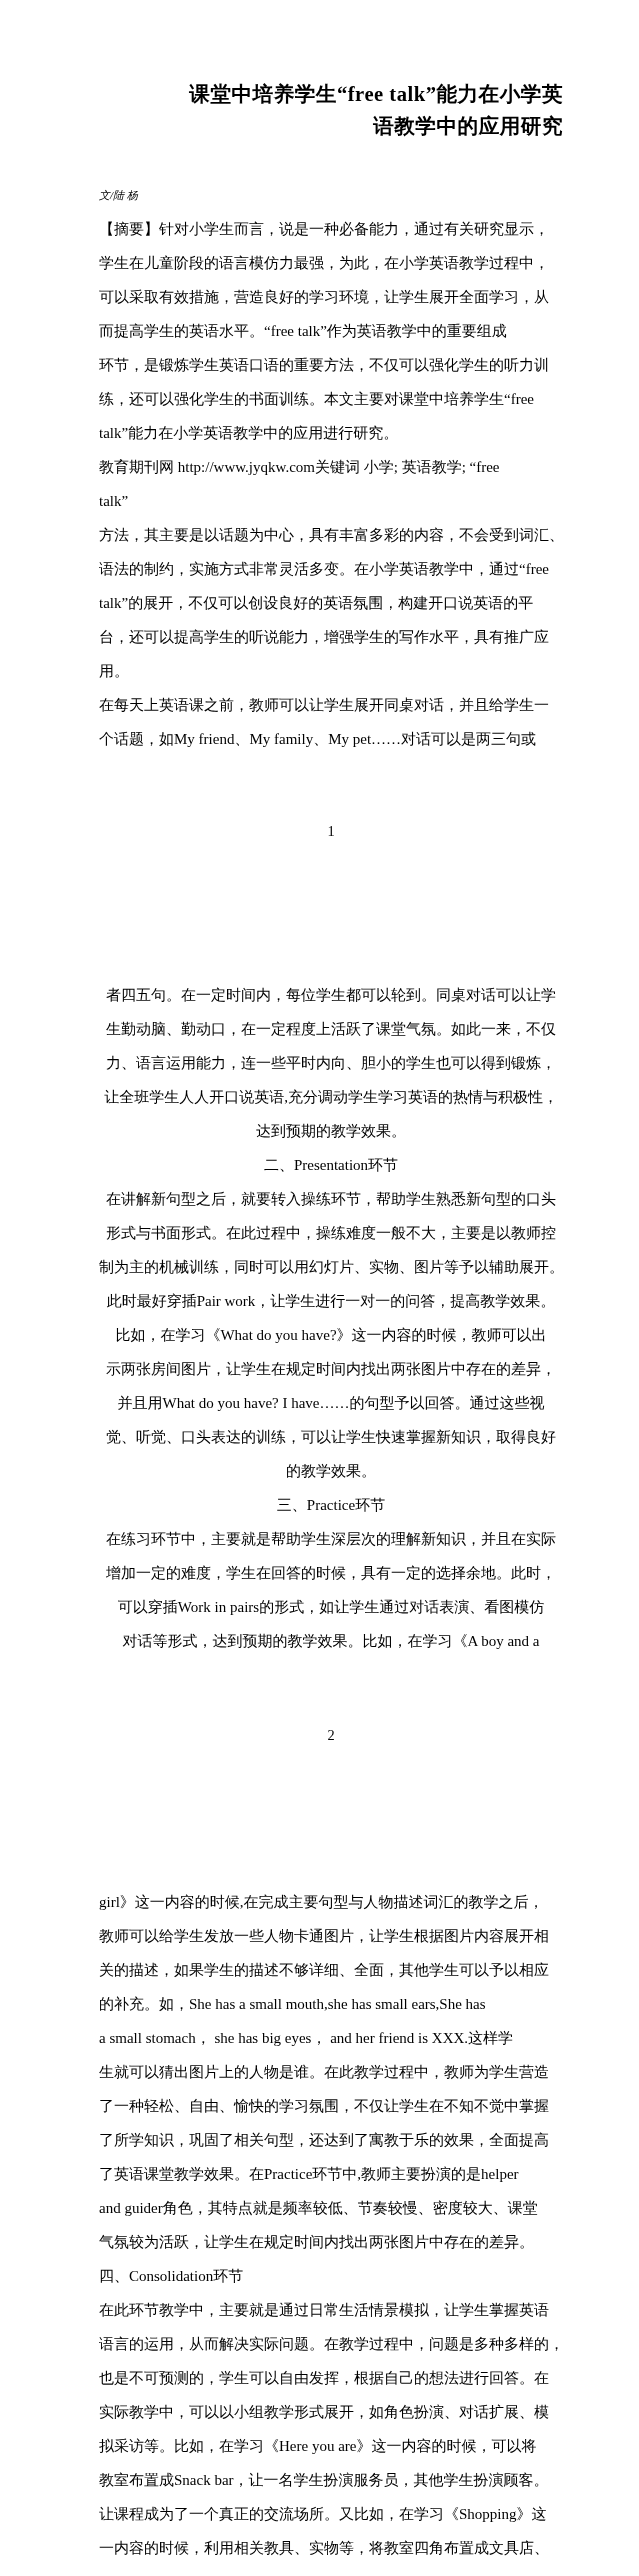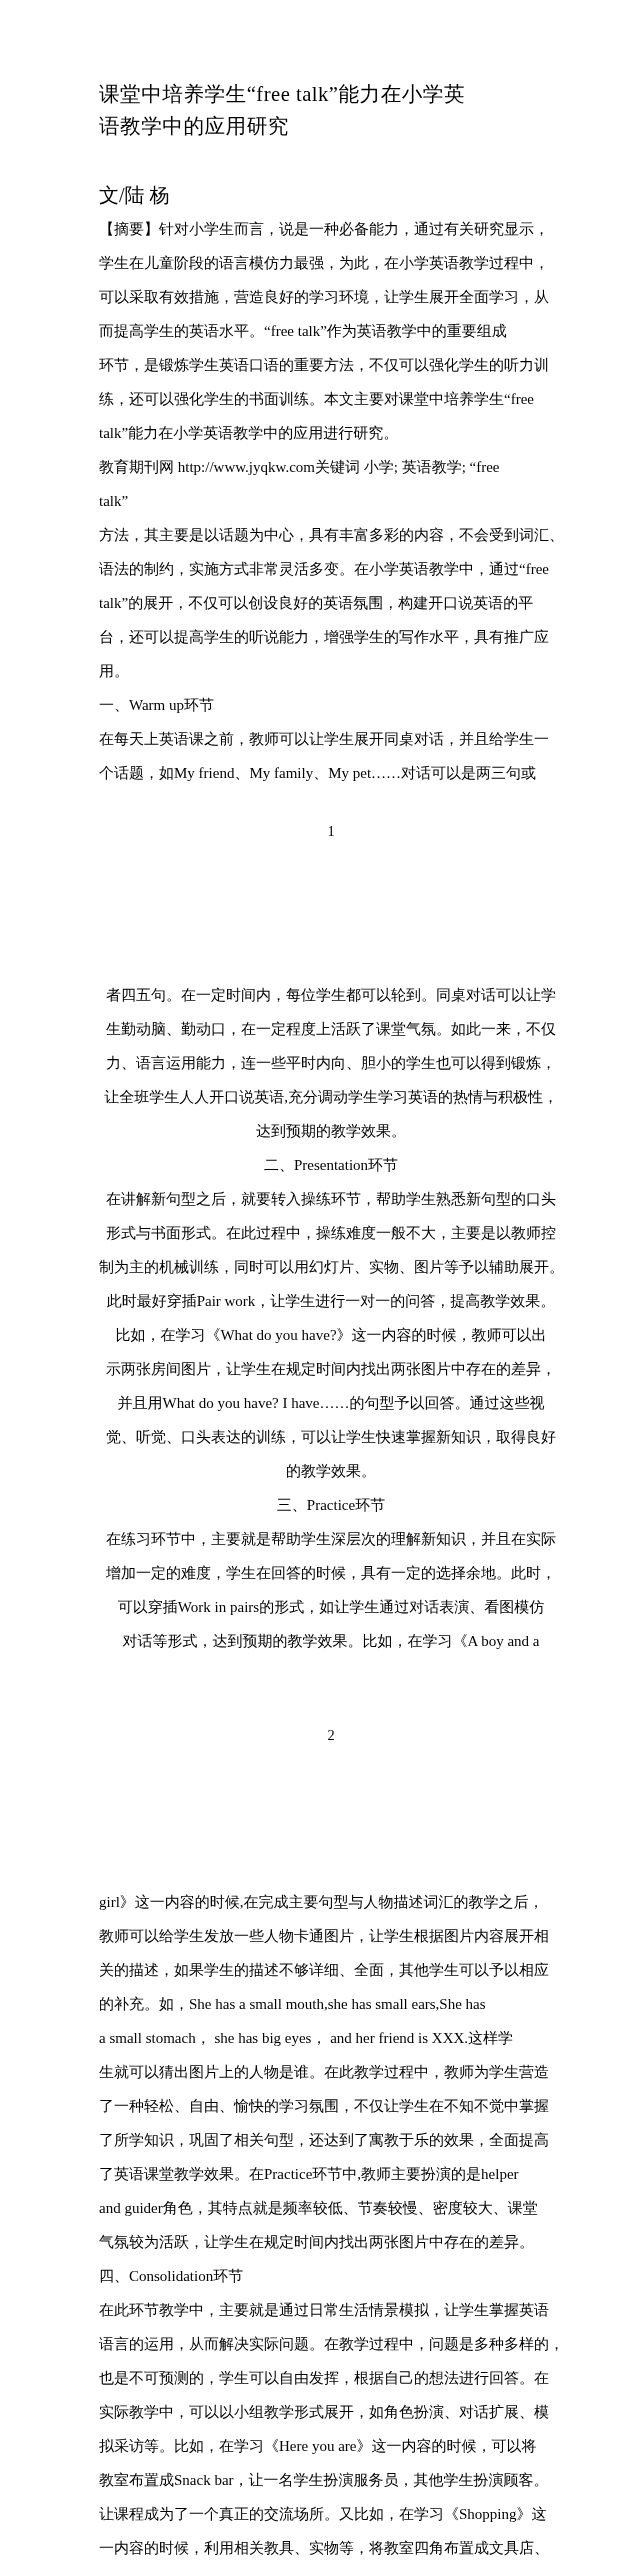--- a/index.html
+++ b/index.html
@@ -26,32 +26,33 @@
     position: absolute;
     left: 99px;
     top: 0;
     width: 464px;
   }
   .page-1 .content { padding-top: 78px; }
   .page-2 .content { padding-top: 74px; text-align: center; }
   .page-3 .content { padding-top: 77px; }
 
   .title-block {
-    text-align: left;
+    text-align: right;
     font-size: 20.6px;
-    font-weight: normal;
+    font-weight: bold;
     line-height: 32px;
     letter-spacing: 0.5px;
     white-space: nowrap;
   }
   .author {
     margin-top: 37px;
-    font-size: 20px;
+    font-size: 11px;
     line-height: 33px;
     white-space: nowrap;
+    font-style: italic;
   }
   .line {
     font-size: 15px;
     line-height: 34px;
     white-space: nowrap;
   }
   .line.heading { font-weight: normal; }
   .pagenum {
     position: absolute;
     left: 99px;
@@ -82,21 +83,20 @@
           <div class="line body">环节，是锻炼学生英语口语的重要方法，不仅可以强化学生的听力训</div>
           <div class="line body">练，还可以强化学生的书面训练。本文主要对课堂中培养学生“free</div>
           <div class="line body">talk”能力在小学英语教学中的应用进行研究。</div>
           <div class="line body">教育期刊网 http://www.jyqkw.com关键词  小学; 英语教学; “free</div>
           <div class="line body">talk”</div>
           <div class="line body">方法，其主要是以话题为中心，具有丰富多彩的内容，不会受到词汇、</div>
           <div class="line body">语法的制约，实施方式非常灵活多变。在小学英语教学中，通过“free</div>
           <div class="line body">talk”的展开，不仅可以创设良好的英语氛围，构建开口说英语的平</div>
           <div class="line body">台，还可以提高学生的听说能力，增强学生的写作水平，具有推广应</div>
           <div class="line body">用。</div>
-          <div class="line heading">一、Warm up环节</div>
           <div class="line body">在每天上英语课之前，教师可以让学生展开同桌对话，并且给学生一</div>
           <div class="line body">个话题，如My friend、My family、My pet……对话可以是两三句或</div>
         </div>
     </div>
     <footer class="pagenum">1</footer>
   </section>
 
   <section class="page page-2">
     <div class="content">
       <div class="lines">

